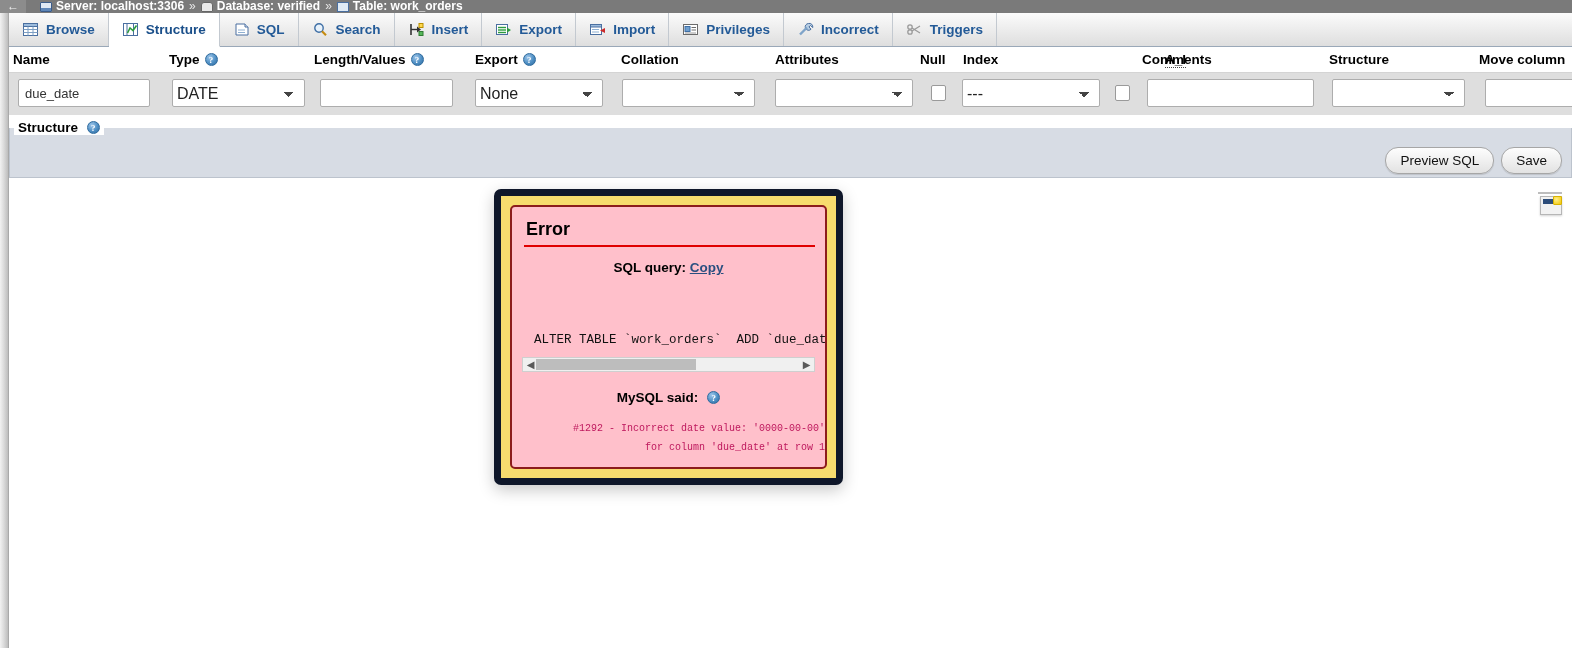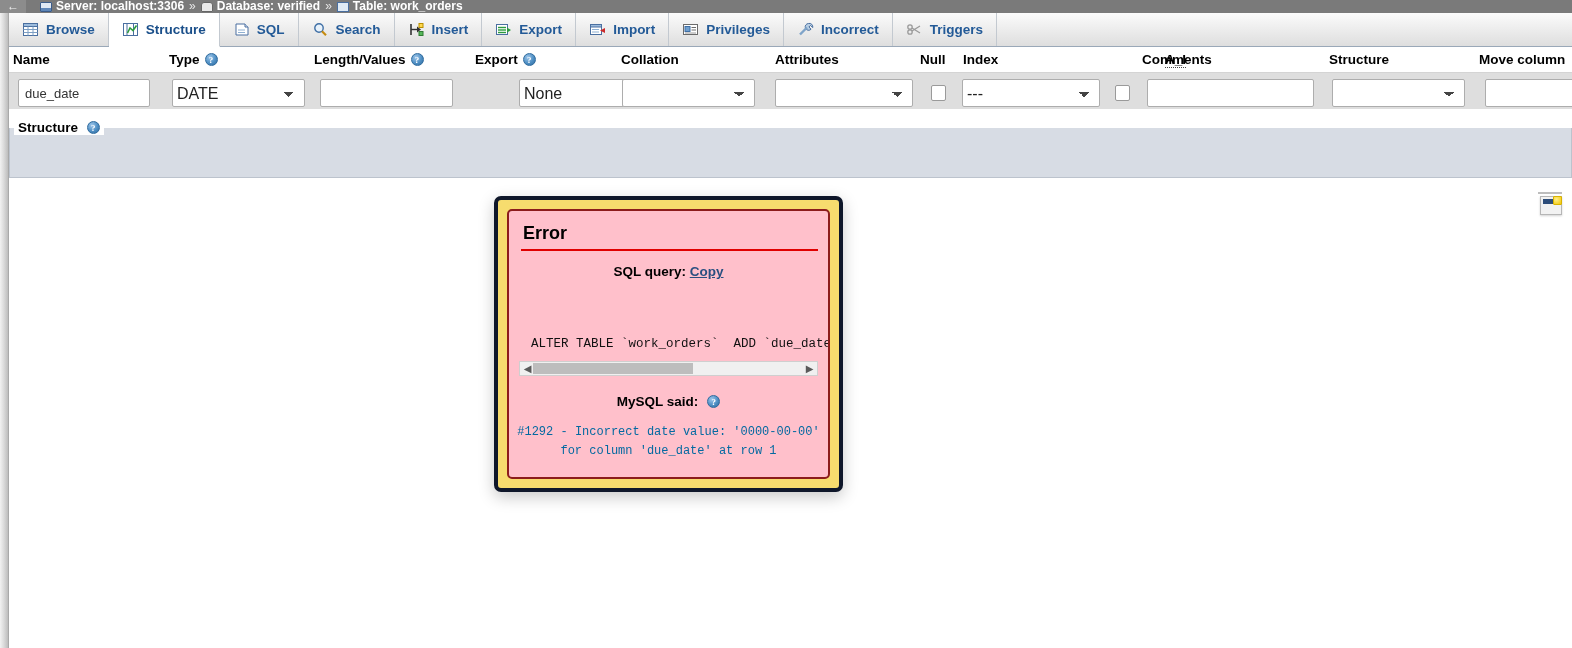--- a/index.html
+++ b/index.html
@@ -87,21 +87,21 @@
     border:1px solid #2f6b9e;
     color:#fff; font-size:9px; font-weight:bold;
     text-align:center; line-height:12px;
     vertical-align:1px; margin-left:5px;
     font-family:"Liberation Serif", serif;
   }
   .abbr-ai { border-bottom:1px dotted #444; }
 
   
   .fieldrow {
-    position:absolute; left:9px; top:73px; width:1563px; height:36px;
+    position:absolute; left:9px; top:73px; width:1563px; height:42px;
     background:#dedede;
   }
   .fieldrow .fc { position:absolute; top:6px; }
 
   input.txt, textarea.ta {
     font-family:"Liberation Sans", sans-serif; font-size:13px;
     color:#333; background:#fff;
     border:1px solid #adadad; border-radius:2px;
     padding:3px 6px; height:28px; outline:none;
   }
@@ -163,25 +163,24 @@
     border:1px solid #d9b200; border-radius:1px;
   }
   .console-rule {
     position:absolute; right:10px; top:192px; width:24px; height:2px; background:#bdbdbd;
   }
 
   
   .err-wrap {
     position:absolute; left:494px; top:189px; width:349px; height:296px;
     background:#f7dc6e;
-    border:4px solid #0f172a;
+    border:7px solid #0f172a;
     border-radius:7px;
     padding:9px;
     box-shadow: 0 5px 16px rgba(0,0,0,.22);
-    margin-top: 7px;
   }
   .err-inner {
     width:100%; height:100%;
     background:#ffc0cb;
     border:2px solid #8c1c1c;
     border-radius:5px;
     position:relative;
     overflow:hidden;
   }
   .err-title {
@@ -211,22 +210,22 @@
     position:absolute; top:0; width:13px; height:13px;
     font-size:10px; color:#5a5a5a; text-align:center; line-height:13px;
   }
   .err-scroll .arr.l { left:1px; }
   .err-scroll .arr.r { right:1px; }
   .err-said {
     text-align:center; font-size:13.5px; font-weight:bold; color:#000;
     margin-top:18px;
   }
   .err-msg {
-    font-family:"Liberation Mono", monospace; font-size:12px; color:#0369a1;
-    text-align:center; line-height:19px; margin-top:14px; white-space:pre-line;
+    font-family:"Liberation Mono", monospace; font-size:10px; color:#be185d;
+    text-align:right; line-height:19px; margin-top:14px; white-space:pre-line;
   }
 </style>
 </head>
 <body>
 
 <div id="page">
 
   <div class="nav-strip"></div>
 
   <div class="breadcrumb-bar">
@@ -367,21 +366,21 @@
 
   <div class="fieldrow">
     <input class="txt fc" style="left: 9px; width: 132px;" value="due_date">
 
     <select class="sel fc" style="left:163px; width:133px;">
       <option>DATE</option>
     </select>
 
     <input class="txt fc" style="left: 311px; width: 133px;" value="">
 
-    <select class="sel fc" style="left:466px; width:128px;margin-left:44px;">
+    <select class="sel fc" style="left:466px; width:128px;">
       <option>None</option>
     </select>
 
     <select class="sel fc" style="left:613px; width:133px;">
       <option></option>
     </select>
 
     <select class="sel fc" style="left:766px; width:138px;">
       <option></option>
     </select>
@@ -402,20 +401,24 @@
 
     <input class="txt fc" style="left: 1476px; width: 96px;" value="">
   </div>
 
   <div class="struct-legend">
     <span>Structure</span>
     <span class="helpico">?</span>
   </div>
   <div class="struct-box"></div>
 
+  <div class="btn-row">
+    <button class="btn">Preview SQL</button>
+    <button class="btn">Save</button>
+  </div>
 
   <div class="console-rule"></div>
   <div class="console-ico">
     <div class="bar"></div>
     <div class="dot"></div>
   </div>
 
   <div class="err-wrap">
     <div class="err-inner">
       <div class="err-title">Error</div>

